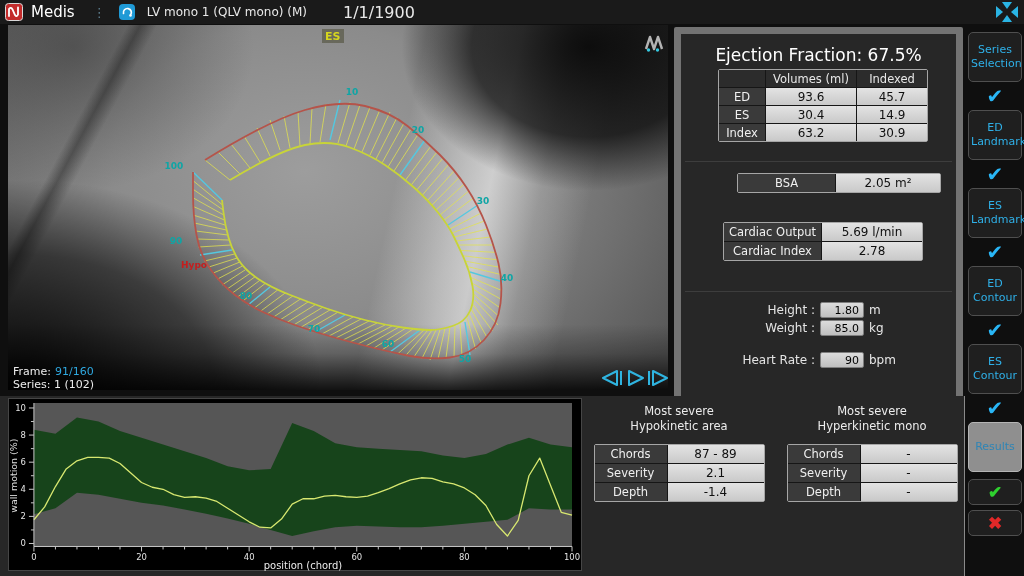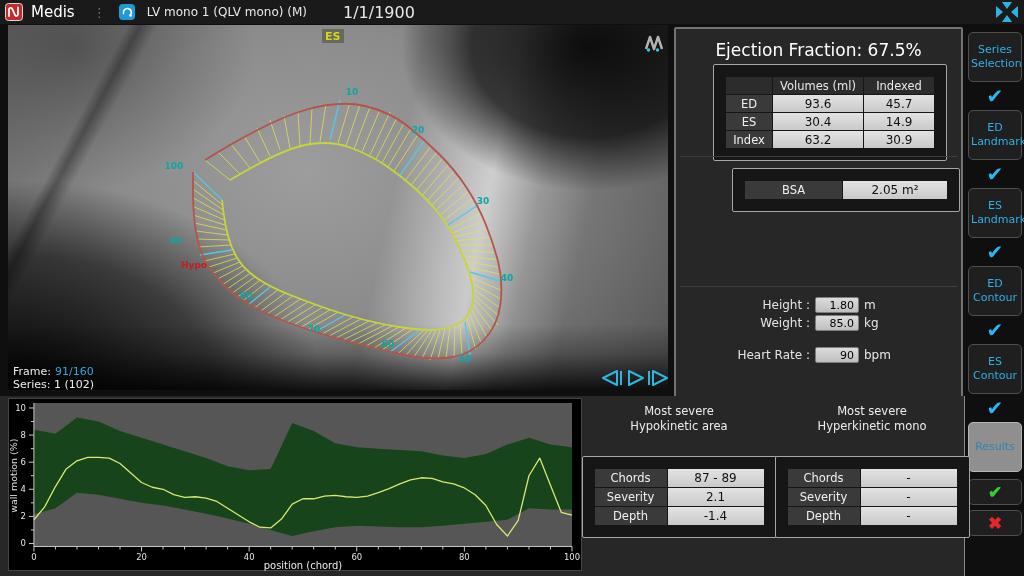--- a/index.html
+++ b/index.html
@@ -26,24 +26,24 @@
       linear-gradient(118deg, rgba(255,255,255,0) 14%, rgba(20,20,20,.4) 15.5%, rgba(255,255,255,0) 17.5%),
       linear-gradient(102deg, rgba(255,255,255,0) 57%, rgba(235,235,235,.5) 66%, rgba(250,250,250,.6) 70%, rgba(205,205,205,.3) 77%, rgba(120,120,120,0) 84%),
       radial-gradient(300px 240px at 10% 6%, rgba(45,45,45,.5) 0%, rgba(45,45,45,0) 60%),
       radial-gradient(ellipse 430px 330px at 45% 40%, #9d9d9d 0%, #8b8b8b 45%, #6f6f6f 75%, #575757 100%);
   }
   .viewer svg{position:absolute;left:0;top:0;}
   svg text{font-family:"DejaVu Sans","Liberation Sans",sans-serif;}
 
   
   .panel{position:absolute;left:674px;top:27px;width:289px;height:460px;background:#272727;
-         border:2px solid #737373;border-radius:2px;box-sizing:border-box;}
+         border:7px solid #737373;border-radius:2px;box-sizing:border-box;}
   .panel-title{position:absolute;left:0;right:0;top:11px;text-align:center;color:#fff;font-size:17px;}
   .divider{position:absolute;left:4px;right:4px;height:1px;background:#3d3d3d;}
-  .mtable{border:1px solid #a6a6a6;background:#161616;padding:12px;border-radius:2px;
+  .mtable{border:1px solid #a6a6a6;background:#161616;padding:0;border-radius:2px;
           display:grid;gap:1px;box-sizing:content-box;}
   .hc,.lc,.vc{display:flex;align-items:center;justify-content:center;}
   .hc{background:#2c2c2c;color:#e8e8e8;font-size:11.5px;}
   .lc{background:#3a3a3a;color:#f0f0f0;font-size:11.5px;}
   .vc{background:linear-gradient(#e3e3e3,#c9c9c9);color:#101010;font-size:12px;}
   .vol-table{position:absolute;left:37px;top:35px;grid-template-columns:46px 90px 70px;grid-auto-rows:17px;}
   .bsa-table{position:absolute;left:56px;top:139px;grid-template-columns:97px 104px;grid-auto-rows:18px;}
   .card-table{position:absolute;left:42px;top:188px;grid-template-columns:97px 100px;grid-auto-rows:18px;}
   .inputrow{position:absolute;left:0;width:100%;height:16px;display:flex;align-items:center;}
   .inputrow .lbl{width:134px;text-align:right;color:#e4e4e4;font-size:12px;}
@@ -65,21 +65,21 @@
   .okbtn span{color:#2ed02e;font-weight:bold;}
   .xbtn span{color:#e22828;font-weight:bold;}
 
   
   .bottom{position:absolute;left:0;top:396px;width:965px;height:180px;background:#272727;
           border-right:1px solid #8a8a8a;box-sizing:border-box;}
   #chart-wrap{position:absolute;left:8px;top:2px;width:574px;height:173px;background:#000;
               border:1px solid #464646;box-sizing:border-box;}
   .sevgroup{position:absolute;top:8px;display:flex;flex-direction:column;align-items:center;}
   .sevgroup .t{color:#ececec;font-size:11.5px;line-height:15px;text-align:center;}
-  .sev-table{grid-template-columns:72px 96px;grid-auto-rows:18px;margin-top:22px;}
+  .sev-table{grid-template-columns:72px 96px;grid-auto-rows:18px;margin-top:10px;}
 </style>
 </head>
 <body>
 
 <div class="topbar">
   <svg class="logo" viewBox="0 0 18 18">
     <rect x="0.5" y="0.5" width="17" height="17" rx="3" fill="#c32b2b" stroke="#d8d8d8" stroke-width="1"></rect>
     <path d="M4,13 L4,6 Q6,3.5 7.5,6.5 L10,12 Q11.8,14.5 13,11.5 L13,4.5" stroke="#ffffff" stroke-width="1.8" fill="none" stroke-linecap="round"></path>
   </svg>
   <span class="appname">Medis</span>
@@ -268,20 +268,26 @@
     <div class="vc">30.9</div>
   </div>
 
   <div class="divider" style="top:127px"></div>
 
   <div class="mtable bsa-table">
     <div class="lc">BSA</div>
     <div class="vc">2.05 m²</div>
   </div>
 
+  <div class="mtable card-table">
+    <div class="lc">Cardiac Output</div>
+    <div class="vc">5.69 l/min</div>
+    <div class="lc">Cardiac Index</div>
+    <div class="vc">2.78</div>
+  </div>
 
   <div class="divider" style="top:257px"></div>
 
   <div class="inputrow" style="top:268px">
     <span class="lbl">Height :</span>
     <input class="field" value="1.80" style="">
     <span class="unit">m</span>
   </div>
   <div class="inputrow" style="top:286px">
     <span class="lbl">Weight :</span>

